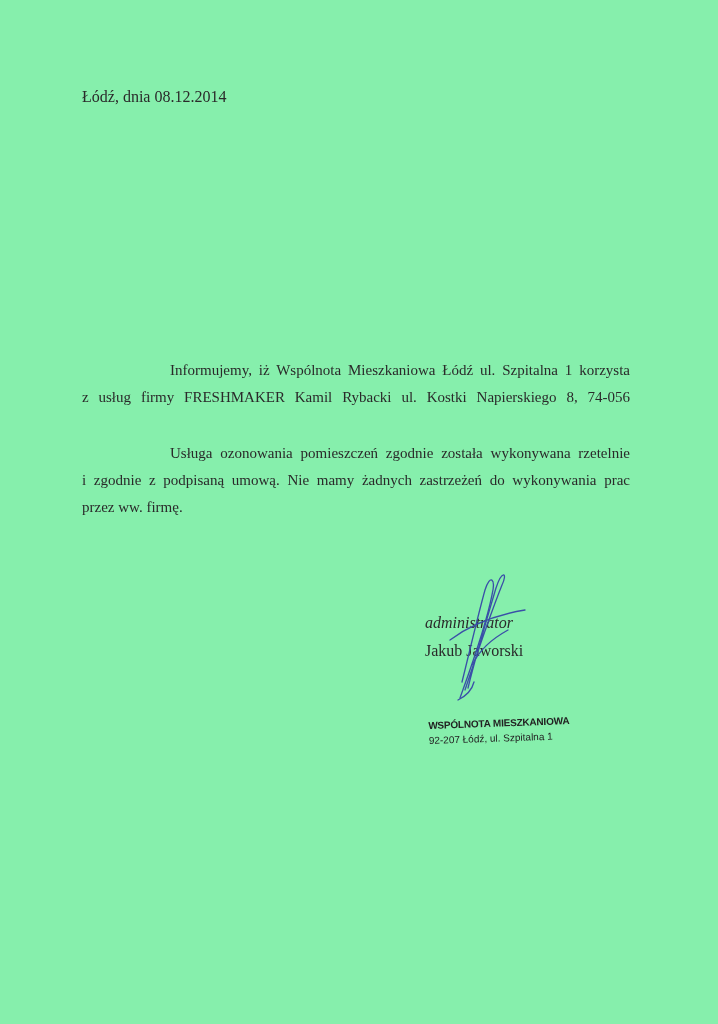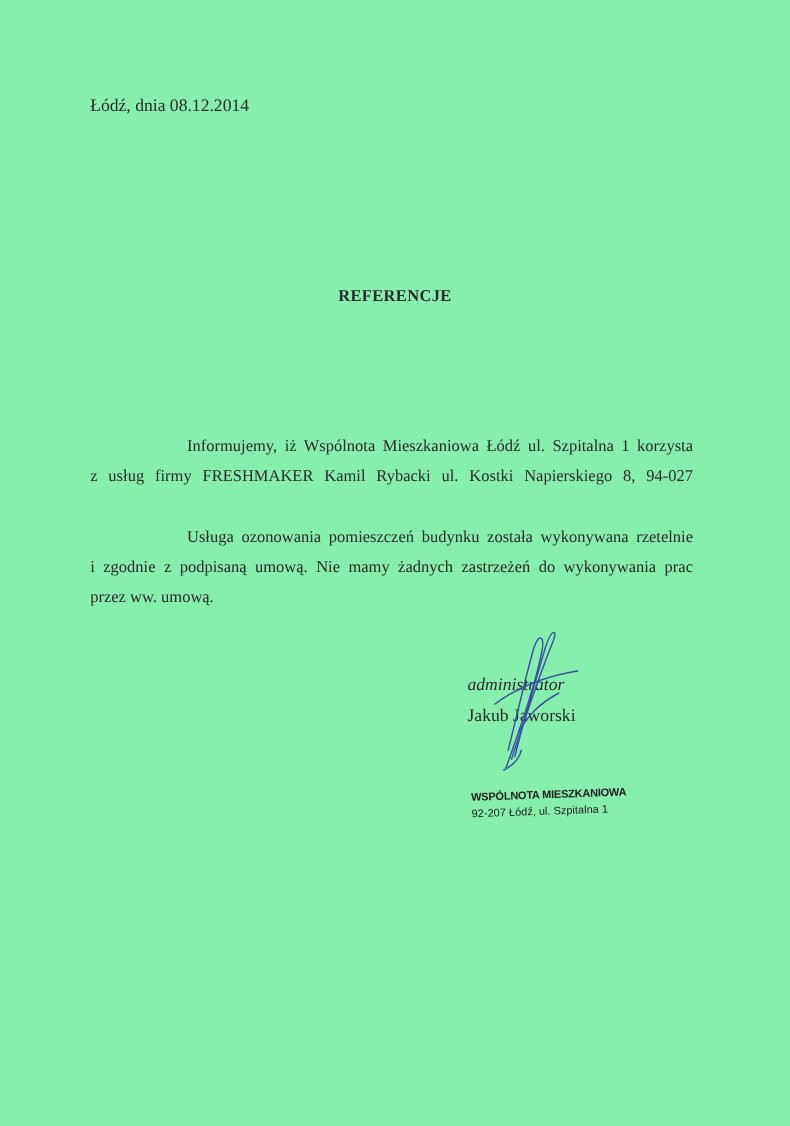--- a/index.html
+++ b/index.html
@@ -8,43 +8,42 @@
     font-family: "Liberation Serif", serif; color: #2a2a2a;
   }
   .page { position: absolute; left: 0; top: 0; width: 718px; height: 1024px; background: #86efac; }
   .date { position: absolute; left: 82px; top: 88px; font-size: 16px; }
   .title { position: absolute; left: 0; width: 718px; top: 262px; text-align: center; font-weight: bold; font-size: 15px; letter-spacing: 0.3px; }
   .para { position: absolute; left: 82px; width: 548px; font-size: 15px; line-height: 27px; text-align: justify; }
   .para .line { display: block; text-align: justify; text-align-last: justify; white-space: nowrap; }
   .para .line.last { text-align-last: left; }
   .p1 { top: 357px; }
   .p2 { top: 440px; }
-  .indent { padding-left: 88px; margin-top: 36px; }
+  .indent { padding-left: 88px; }
   .sig-role { position: absolute; left: 425px; top: 614px; font-size: 16px; font-style: italic; }
   .sig-name { position: absolute; left: 425px; top: 642px; font-size: 16px; }
   .stamp { position: absolute; left: 428px; top: 718px; font-family: "Liberation Sans", sans-serif; font-size: 10px; color: #222; line-height: 15px; transform: rotate(-2deg); transform-origin: left top; }
   .stamp .l1 { font-weight: bold; letter-spacing: -0.2px; }
   .signature { position: absolute; left: 430px; top: 570px; width: 110px; height: 140px; }
 </style>
 </head>
 <body>
 
 <div class="page">
   <div class="date">Łódź, dnia 08.12.2014</div>
-  <div class="title">REFERENCJE</div>
 
   <div class="para p1">
     <span class="line indent">Informujemy, iż  Wspólnota Mieszkaniowa Łódź ul. Szpitalna 1 korzysta</span>
-    <span class="line">z usług   firmy FRESHMAKER Kamil Rybacki ul. Kostki Napierskiego 8, 94-027</span>
+    <span class="line">z usług   firmy FRESHMAKER Kamil Rybacki ul. Kostki Napierskiego 8, 74-056</span>
   </div>
 
   <div class="para p2">
-    <span class="line indent">Usługa ozonowania pomieszczeń budynku została wykonywana rzetelnie</span>
+    <span class="line indent">Usługa ozonowania pomieszczeń zgodnie została wykonywana rzetelnie</span>
     <span class="line">i zgodnie z podpisaną umową. Nie mamy żadnych zastrzeżeń do wykonywania prac</span>
-    <span class="line last">przez ww. umową.</span>
+    <span class="line last">przez ww. firmę.</span>
   </div>
 
   <div class="sig-role">administrator</div>
   <div class="sig-name">Jakub Jaworski</div>
 
   <svg class="signature" viewBox="0 0 110 140" fill="none" stroke="#3a4fa8" stroke-width="1.3" stroke-linecap="round">
     <path d="M30 128 C40 100, 55 60, 62 25 C66 8, 60 4, 55 20 C48 45, 40 80, 32 112"></path>
     <path d="M35 120 C45 90, 58 50, 72 15 C78 2, 72 0, 66 18 C58 45, 46 85, 38 118"></path>
     <path d="M20 70 C40 55, 65 45, 95 40"></path>
     <path d="M42 95 C50 80, 60 70, 78 60"></path>

